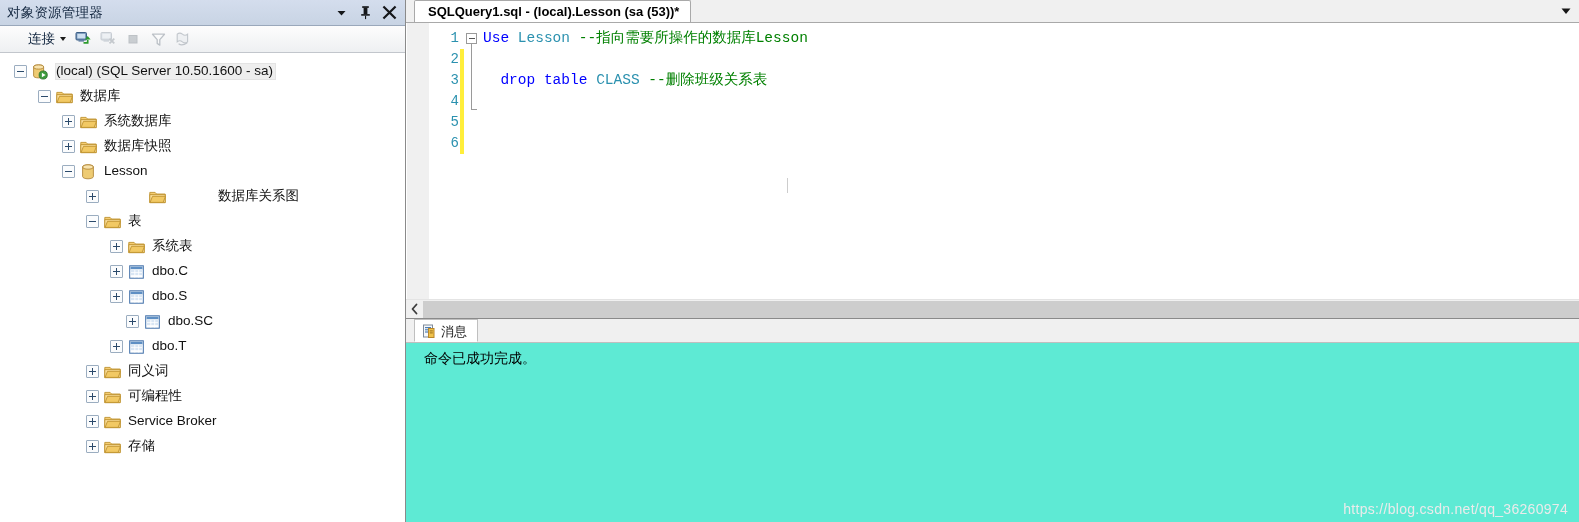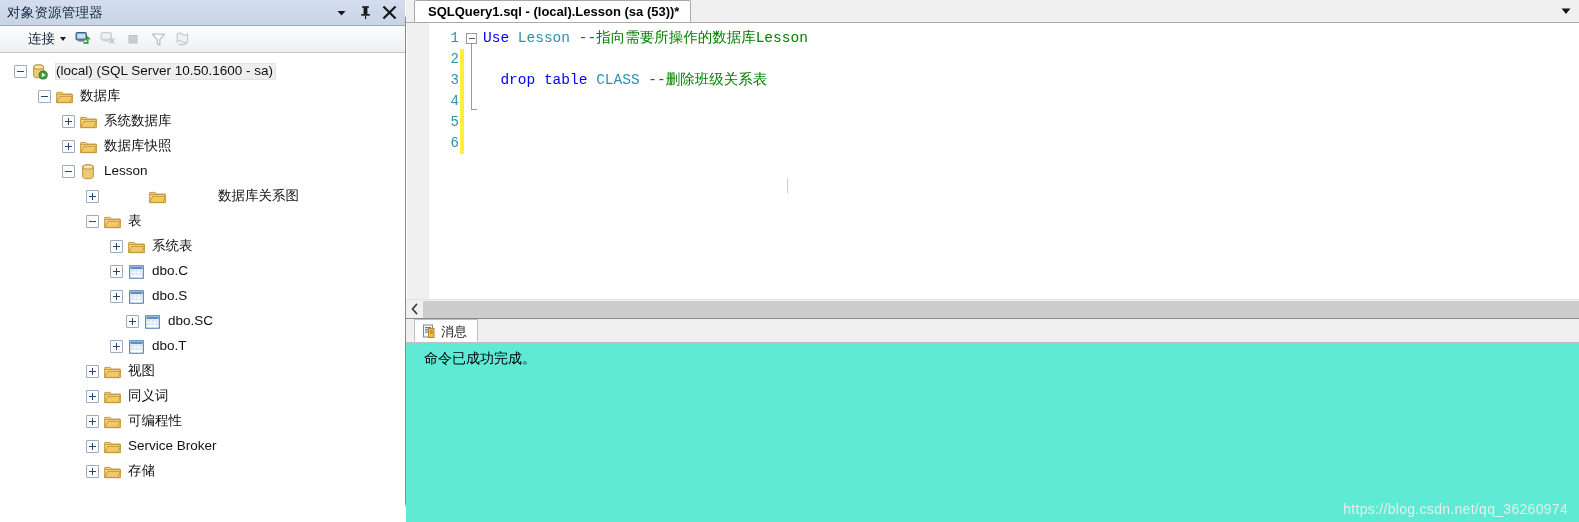--- a/index.html
+++ b/index.html
@@ -28,21 +28,20 @@
 
   
   #object-explorer {
     width: 406px;
     height: 522px;
     box-sizing: border-box;
     display: flex;
     flex-direction: column;
     background: #0c4a6e;
     border-right: 1px solid #8a8a8a;
-    border-radius: 21px;
   }
   .oe-titlebar {
     height: 26px;
     flex: 0 0 26px;
     background: linear-gradient(to bottom, #d4dded 0%, #c8d4e4 100%);
     border-bottom: 1px solid #9aa8bb;
     display: flex;
     align-items: center;
     padding: 0 4px 0 7px;
     box-sizing: border-box;
@@ -639,31 +638,20 @@
             <svg width="15" height="14" viewBox="0 0 15 14">
               <rect x="0.7" y="0.8" width="13.6" height="12.4" fill="#ffffff" stroke="#3f6ea8" stroke-width="1"></rect>
               <rect x="1.5" y="1.6" width="12" height="2.6" fill="#5e8fc4"></rect>
               <rect x="1.5" y="4.9" width="12" height="2.3" fill="#d9e6f4"></rect>
               <rect x="1.5" y="7.9" width="12" height="2.3" fill="#d9e6f4"></rect>
               <rect x="5.4" y="4.9" width="0.9" height="7.5" fill="#ffffff"></rect>
               <rect x="9.3" y="4.9" width="0.9" height="7.5" fill="#ffffff"></rect>
             </svg>
           </span>
           <span class="tlabel">dbo.T</span>
-        </div>
-        <div class="tnode" style="padding-left: 86px;">
-          <span class="expander box plus"></span>
-          <span class="ticon">
-            <svg width="17" height="14" viewBox="0 0 17 14">
-              <path d="M0.8 2.4 h5.3 l1.5 1.6 h8.6 v8.6 h-15.4 z" fill="#f6cd72" stroke="#c09331" stroke-width="0.9"></path>
-              <path d="M0.8 4.6 h15.4 v8 h-15.4 z" fill="#fbdf9a" stroke="#c09331" stroke-width="0.9"></path>
-              <path d="M1.1 12.4 l2.4 -6.1 h13 l-2.4 6.1 z" fill="#f2c964" stroke="#c09331" stroke-width="0.9"></path>
-            </svg>
-          </span>
-          <span class="tlabel">视图</span>
         </div>
         <div class="tnode" style="padding-left: 86px;">
           <span class="expander box plus"></span>
           <span class="ticon">
             <svg width="17" height="14" viewBox="0 0 17 14">
               <path d="M0.8 2.4 h5.3 l1.5 1.6 h8.6 v8.6 h-15.4 z" fill="#f6cd72" stroke="#c09331" stroke-width="0.9"></path>
               <path d="M0.8 4.6 h15.4 v8 h-15.4 z" fill="#fbdf9a" stroke="#c09331" stroke-width="0.9"></path>
               <path d="M1.1 12.4 l2.4 -6.1 h13 l-2.4 6.1 z" fill="#f2c964" stroke="#c09331" stroke-width="0.9"></path>
             </svg>
           </span>

